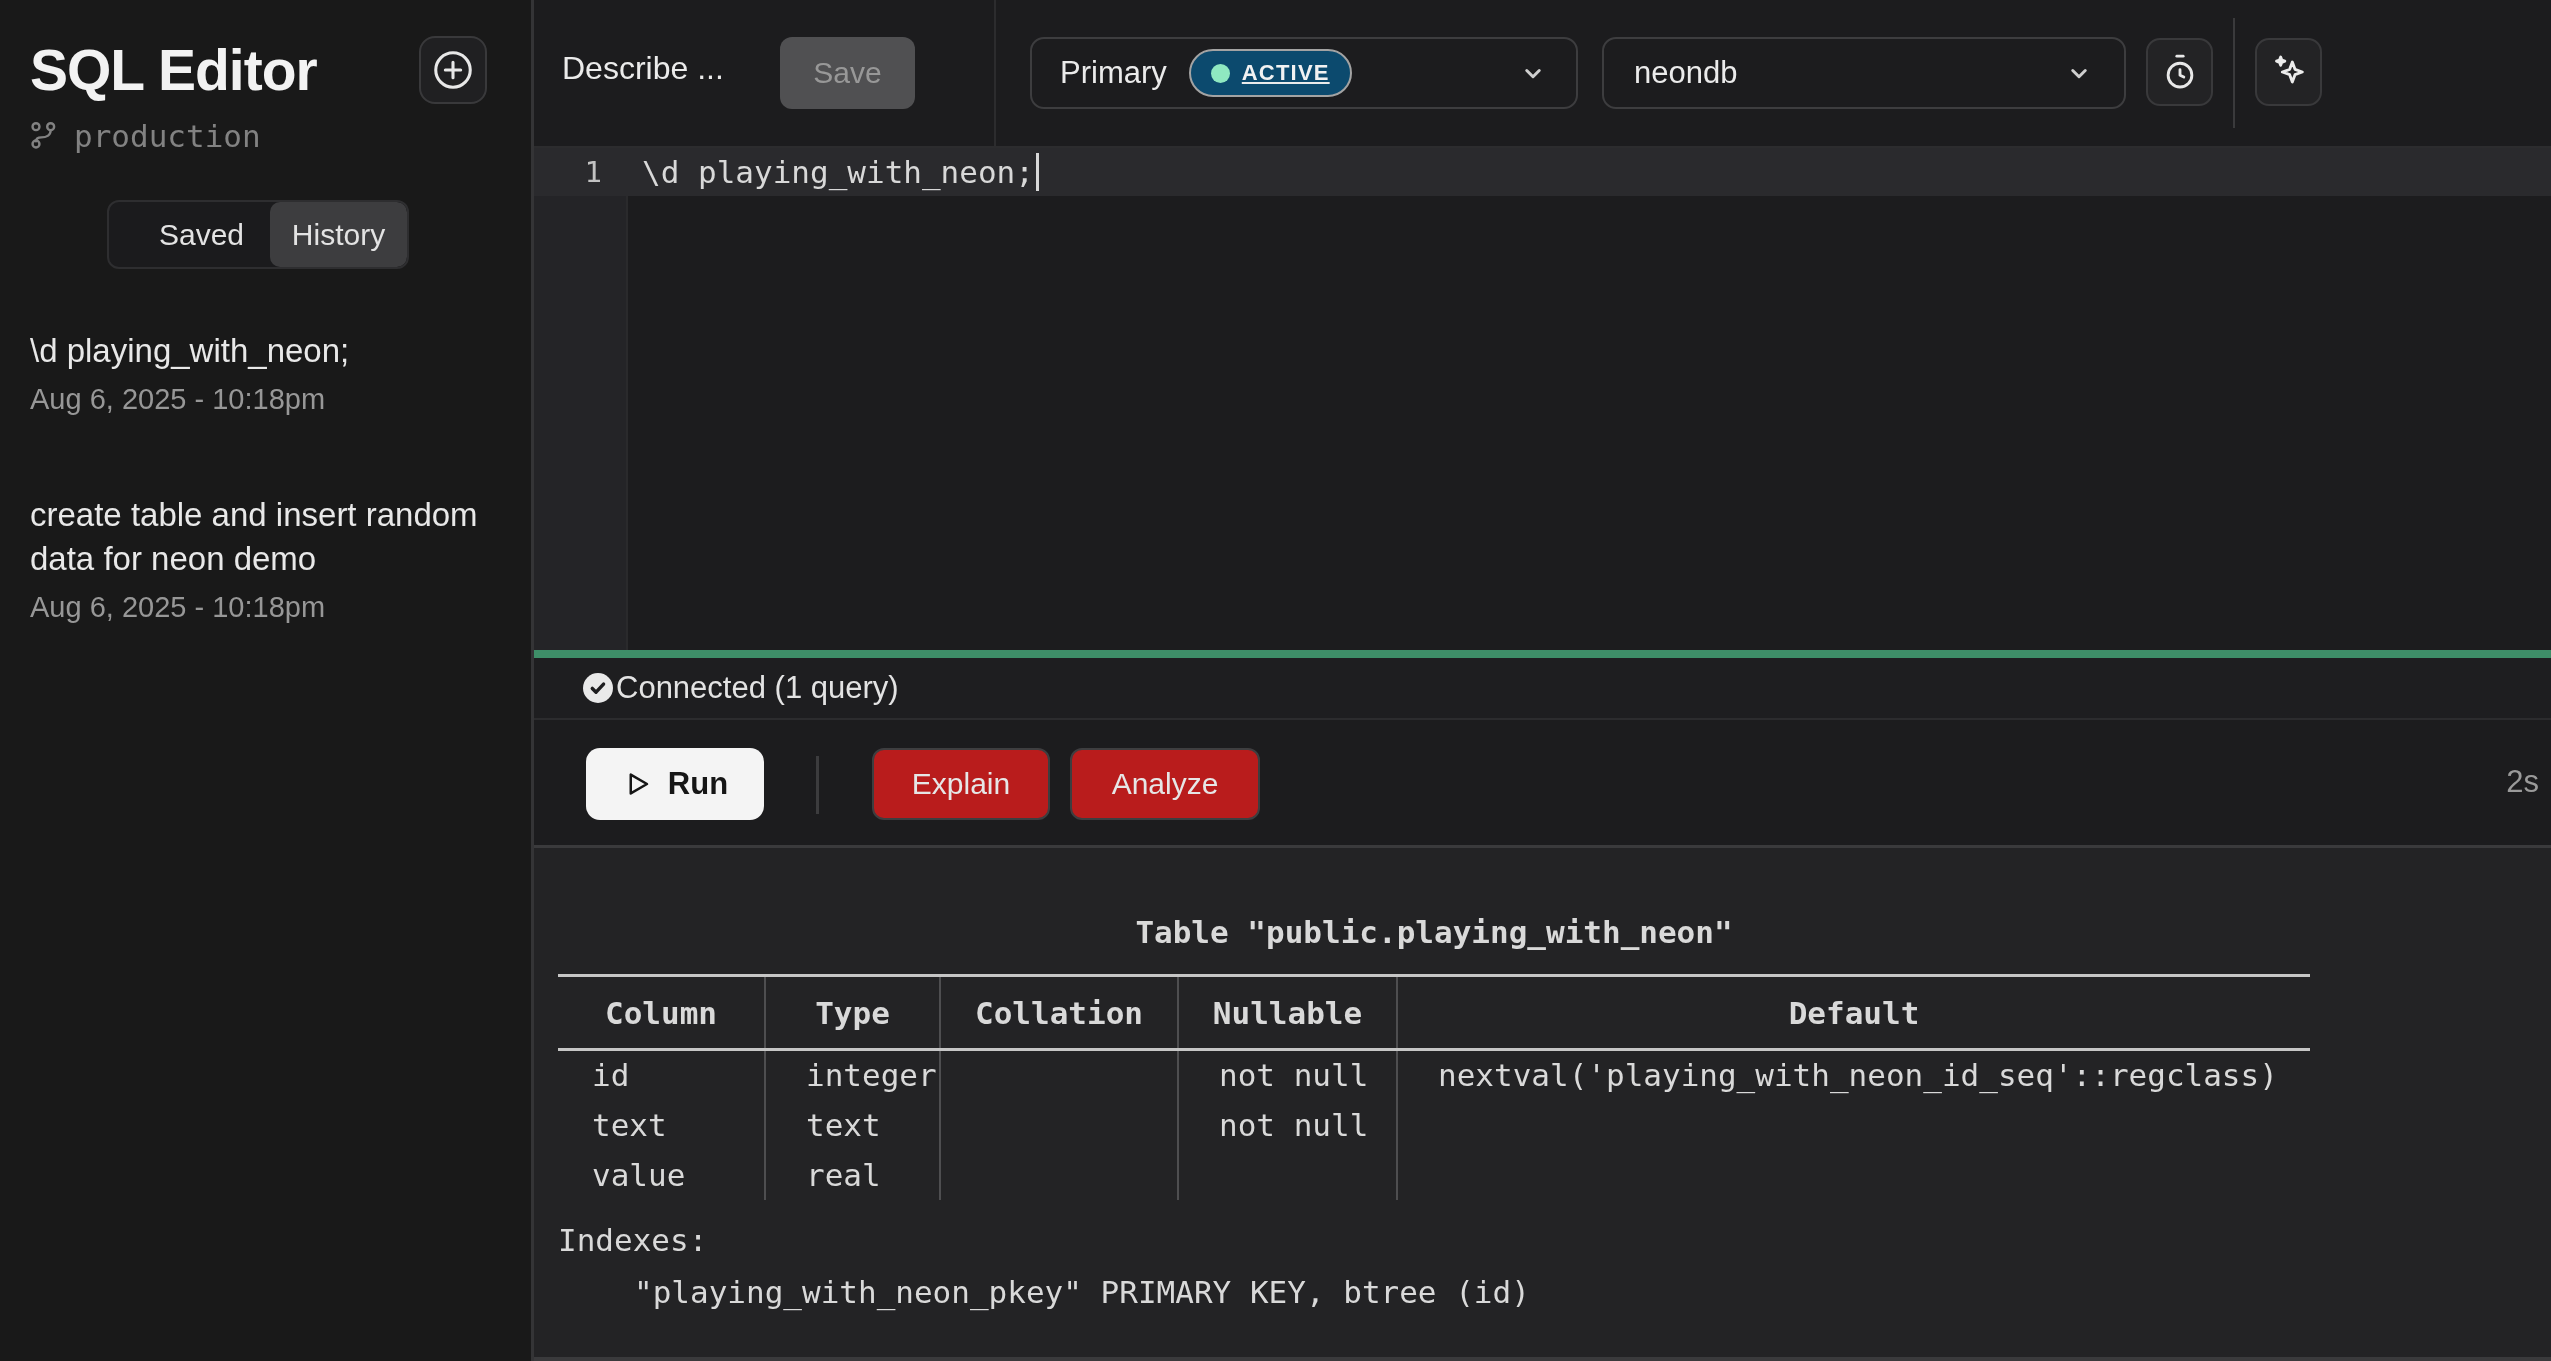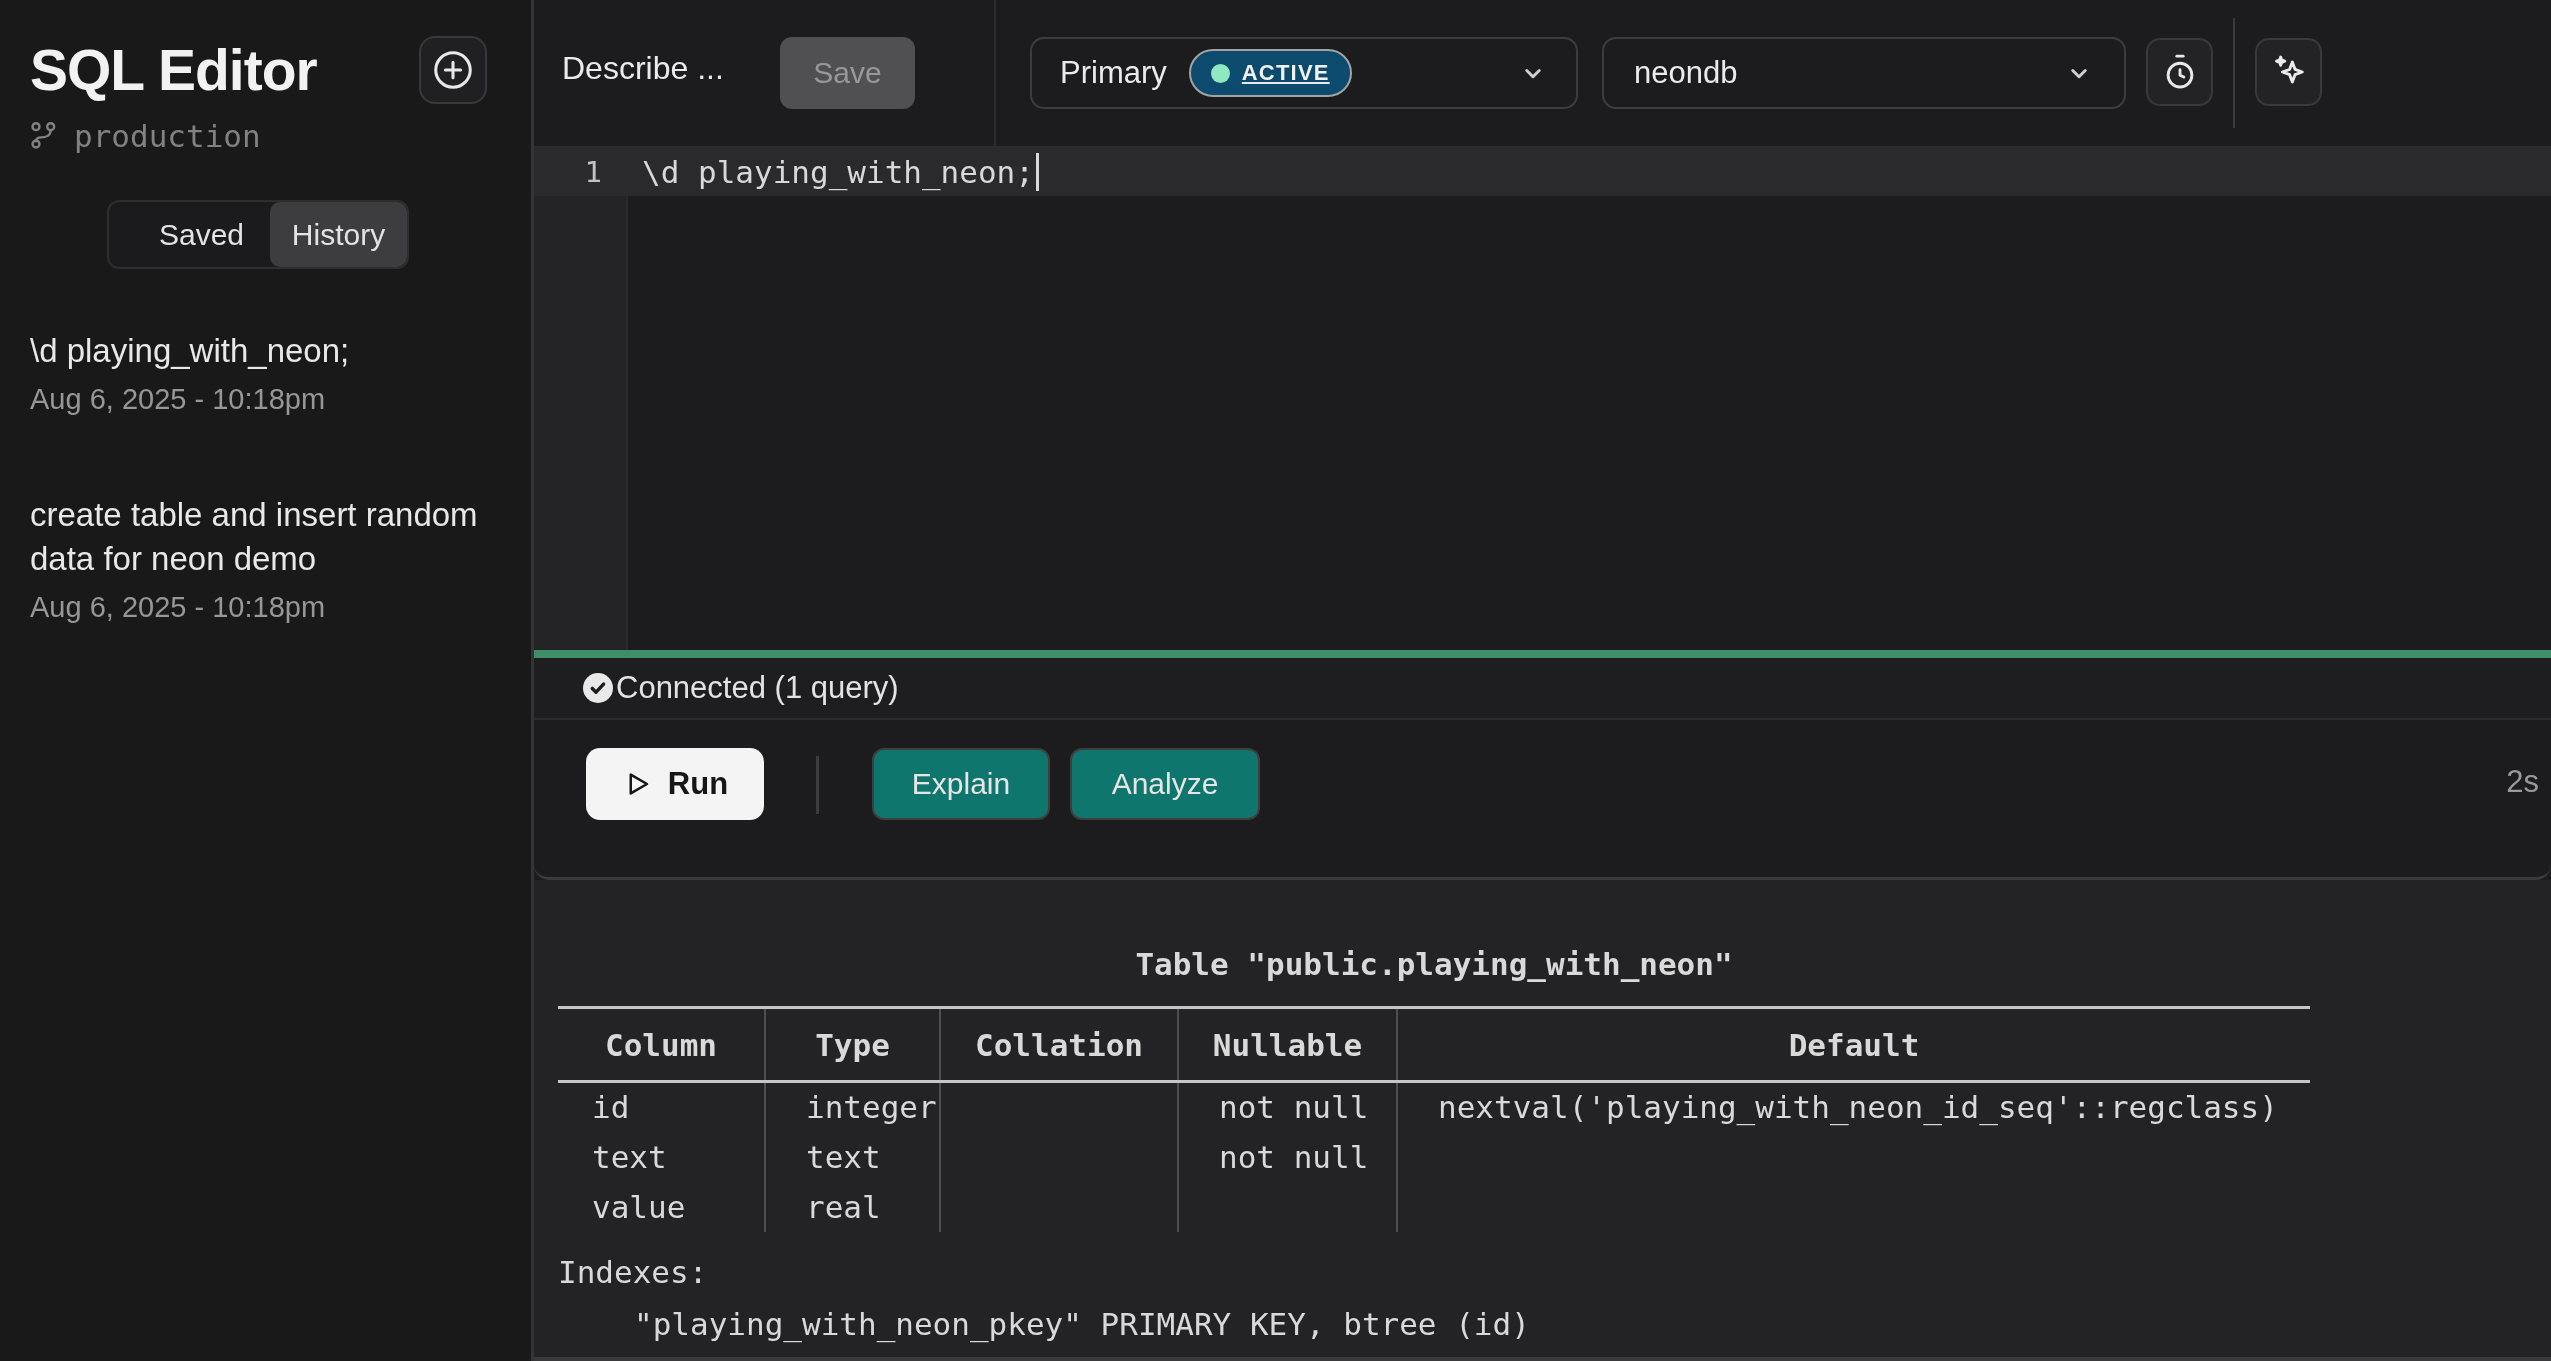--- a/index.html
+++ b/index.html
@@ -67,24 +67,24 @@
   .cursor{display:inline-block;width:3px;height:38px;background:#d8d8d8;vertical-align:middle;margin-left:2px;}
 
   
   .green-bar{height:8px;flex:none;background:var(--green);}
 
   
   .status-row{height:62px;flex:none;display:flex;align-items:center;padding-left:46px;border-bottom:2px solid #2c2c2e;background:#1e1e20;}
   .status-row .status-txt{font-size:31px;color:#e3e3e3;}
 
   
-  .action-row{position:relative;height:160px;flex:none;border-bottom:3px solid #3a3a3c;border-radius:15px;}
+  .action-row{position:relative;height:128px;flex:none;border-bottom:3px solid #3a3a3c;}
   .run-btn{position:absolute;left:52px;top:28px;width:178px;height:72px;background:#f4f4f4;border:none;border-radius:14px;display:flex;align-items:center;justify-content:center;gap:16px;font-size:31px;font-weight:600;color:#161616;cursor:pointer;font-family:inherit;}
   .act-sep{position:absolute;left:282px;top:36px;width:3px;height:58px;background:#3c3c3e;}
-  .ghost-btn{position:absolute;top:28px;height:72px;background:#0f766e;border:2px solid #3e3e40;border-radius:12px;font-size:30px;color:#e6e6e6;cursor:pointer;font-family:inherit;padding:0 36px;}
+  .ghost-btn{position:absolute;top:28px;height:72px;background:#b91c1c;border:2px solid #3e3e40;border-radius:12px;font-size:30px;color:#e6e6e6;cursor:pointer;font-family:inherit;padding:0 36px;}
   .ghost-btn.explain{left:338px;width:178px;}
   .ghost-btn.analyze{left:536px;width:190px;}
   .duration{position:absolute;right:12px;top:44px;font-size:31px;color:#9a9a9a;}
 
   
   .results{flex:1;background:var(--results-bg);border-bottom:4px solid #3a3a3c;overflow:hidden;font-family:"DejaVu Sans Mono",monospace;color:var(--mono-txt);}
   .psql{padding:58px 0 0 24px;}
   .tbl-title{width:1752px;text-align:center;font-size:31px;font-weight:700;line-height:52px;}
   table.psql-tbl{border-collapse:collapse;table-layout:fixed;width:1752px;margin-top:16px;border-top:3px solid #c6c6c6;}
   table.psql-tbl th{height:74px;font-size:31px;font-weight:700;text-align:center;border-bottom:3px solid #c6c6c6;border-right:2px solid #4e4e50;}

